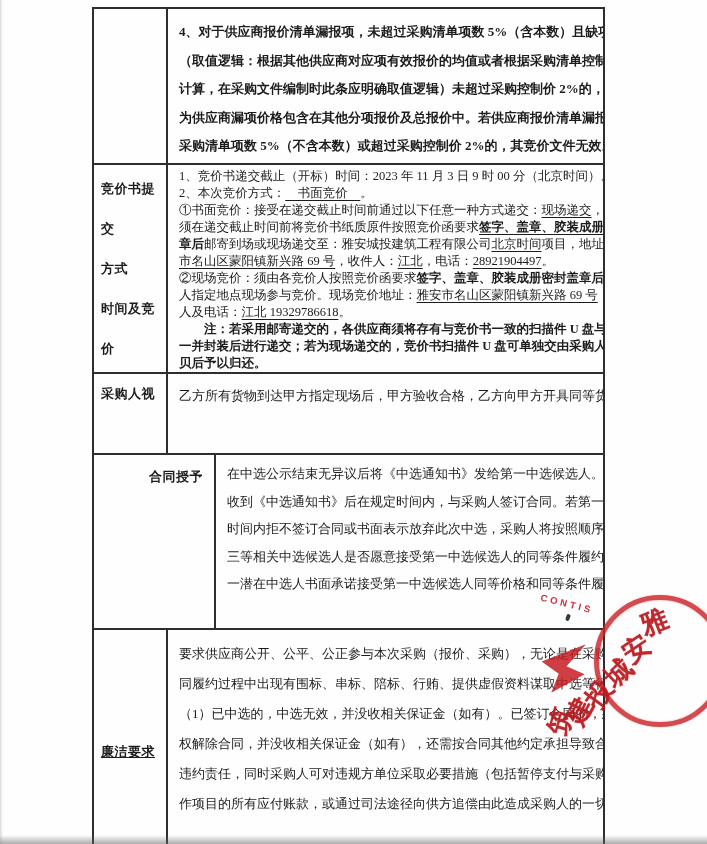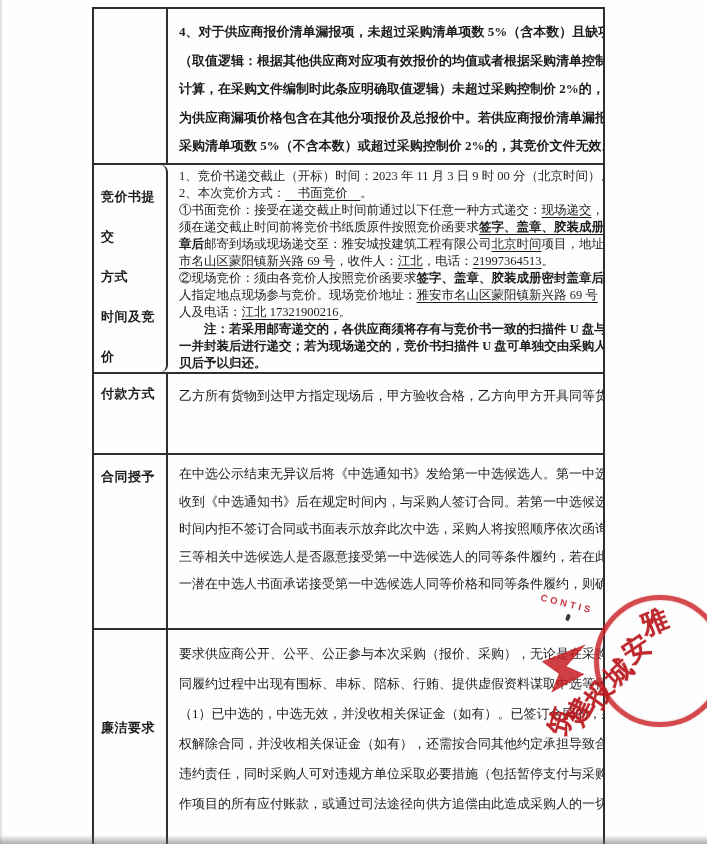--- a/index.html
+++ b/index.html
@@ -54,36 +54,36 @@
   .b{font-weight:700;}
   
   .row-0{height:156px;}
   .row-0 .content-cell{font-size:13px;font-weight:700;padding-top:9px;}
   .row-0 .line{line-height:28.5px;}
   
   .row-1{height:209px;}
   .row-1 .content-cell{font-size:12.5px;padding-top:3px;}
   .row-1 .line{line-height:17px;}
   .row-1 .label-line{line-height:40px;margin-top:0;}
-  .row-1 .label-cell{padding-top:12px;border-radius:7px;}
+  .row-1 .label-cell{padding-top:4px;}
   
   .row-2{height:81px;}
   .row-2 .content-cell{font-size:13px;padding-top:4px;}
   .row-2 .line{line-height:36px;}
   .row-2 .label-line{margin-top:10px;line-height:20px;}
   
-  .row-3{height:175px;}
+  .row-3{height:175px;padding-left:48px;}
   .row-3 .content-cell{font-size:13px;padding-top:5px;}
   .row-3 .line{line-height:27.5px;}
   .row-3 .label-line{margin-top:12px;line-height:20px;}
   
   .row-4{height:216px;}
   .row-4 .content-cell{font-size:13px;padding-top:9px;}
   .row-4 .line{line-height:30px;}
-  .row-4 .label-line{margin-top:88px;line-height:20px;}
+  .row-4 .label-line{margin-top:112px;line-height:20px;text-decoration:underline;}
   
   .stamp{position:absolute;left:0;top:0;width:707px;height:844px;pointer-events:none;}
   .seal-circle{
     position:absolute;
     left:594px;top:595px;
     width:122px;height:122px;
     border:5px solid rgba(203,34,40,0.82);
     border-radius:50%;
     box-shadow:0 0 2px rgba(203,34,40,0.35) inset, 0 0 2px rgba(203,34,40,0.3);
   }
@@ -153,32 +153,32 @@
           <div class="label-line">竞价书提交</div>
           <div class="label-line">方式</div>
           <div class="label-line">时间及竞价</div>
         </div>
         <div class="content-cell">
           <div class="line"><span>1、竞价书递交截止（开标）时间：2023 年 11 月 3 日 9 时 00 分（北京时间）。</span></div>
           <div class="line"><span>2、本次竞价方式：</span><span class="u">　书面竞价　</span><span>。</span></div>
           <div class="line"><span>①书面竞价：接受在递交截止时间前通过以下任意一种方式递交：</span><span class="u">现场递交</span><span>，竞价人</span></div>
           <div class="line"><span>须在递交截止时间前将竞价书纸质原件按照竞价函要求</span><span class="u b">签字、盖章、胶装成册密封盖</span></div>
           <div class="line"><span class="b">章后</span><span>邮寄到场或现场递交至：雅安城投建筑工程有限公司</span><span class="u">北京时间</span><span>项目，地址：</span></div>
-          <div class="line"><span class="u">市名山区蒙阳镇新兴路 69 号</span><span>，收件人：</span><span class="u">江北</span><span>，电话：</span><span class="u">21997364513</span><span>。</span></div>
+          <div class="line"><span class="u">市名山区蒙阳镇新兴路 69 号</span><span>，收件人：</span><span class="u">江北</span><span>，电话：</span><span class="u">28921904497</span><span>。</span></div>
           <div class="line"><span>②现场竞价：须由各竞价人按照竞价函要求</span><span class="b">签字、盖章、胶装成册密封盖章后</span></div>
           <div class="line"><span>人指定地点现场参与竞价。现场竞价地址：</span><span class="u">雅安市名山区蒙阳镇新兴路 69 号</span><span>，联系</span></div>
-          <div class="line"><span>人及电话：</span><span class="u">江北 17321900216</span><span>。</span></div>
+          <div class="line"><span>人及电话：</span><span class="u">江北 19329786618</span><span>。</span></div>
           <div class="line"><span class="b">　　注：若采用邮寄递交的，各供应商须将存有与竞价书一致的扫描件 U 盘与竞价书</span></div>
           <div class="line"><span class="b">一并封装后进行递交；若为现场递交的，竞价书扫描件 U 盘可单独交由采购人现场拷</span></div>
           <div class="line"><span class="b">贝后予以归还。</span></div>
         </div>
       </div>
       <div class="row row-2">
         <div class="label-cell">
-          <div class="label-line">付款方式</div>
+          <div class="label-line">采购人视</div>
         </div>
         <div class="content-cell">
           <div class="line"><span>乙方所有货物到达甲方指定现场后，甲方验收合格，乙方向甲方开具同等货款增值税</span></div>
         </div>
       </div>
       <div class="row row-3">
         <div class="label-cell">
           <div class="label-line">合同授予</div>
         </div>
         <div class="content-cell">

